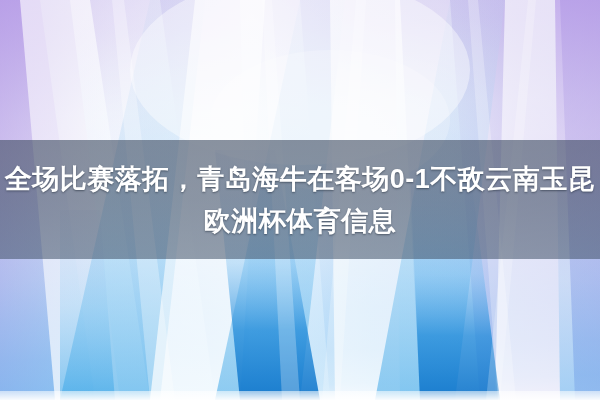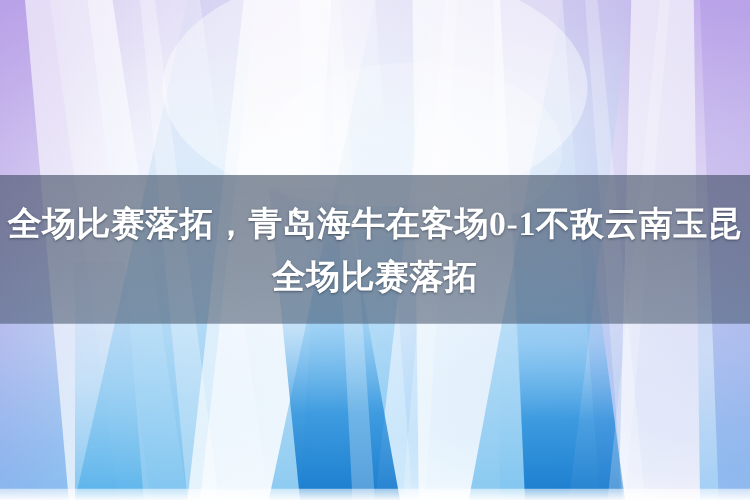--- a/index.html
+++ b/index.html
@@ -5,21 +5,21 @@
   html, body {
     margin: 0;
     padding: 0;
     background: #ffffff;
   }
   #banner {
     position: relative;
     width: 600px;
     height: 400px;
     overflow: hidden;
-    font-family: Liberation Serif, serif;
+    font-family: Liberation Sans, sans-serif;
     background: #dfe6f7;
   }
 
   
   .bg-base {
     position: absolute;
     inset: 0;
     background: linear-gradient(178deg,
         #cfc4ef 0%,
         #d6cdf1 8%,
@@ -170,20 +170,20 @@
       <polygon points="468,0 478,0 516,400 498,400" fill="#ffffff" opacity="0.26"></polygon>
       <polygon points="528,0 536,0 500,400 486,400" fill="#ffffff" opacity="0.22"></polygon>
 
       <ellipse cx="300" cy="70" rx="170" ry="95" fill="#ffffff" opacity="0.42"></ellipse>
       <ellipse cx="330" cy="120" rx="120" ry="70" fill="#ffffff" opacity="0.22"></ellipse>
     </svg>
   </div>
 
   <div class="headline-band">
     <div class="headline-line">全场比赛落拓，青岛海牛在客场0-1不敌云南玉昆</div>
-    <div class="headline-line">全场比赛落拓</div>
+    <div class="headline-line">欧洲杯体育信息</div>
   </div>
 
   <div class="watermark"></div>
 
   <div class="bottom-strip"></div>
 
 </div>
 
 </body></html>

